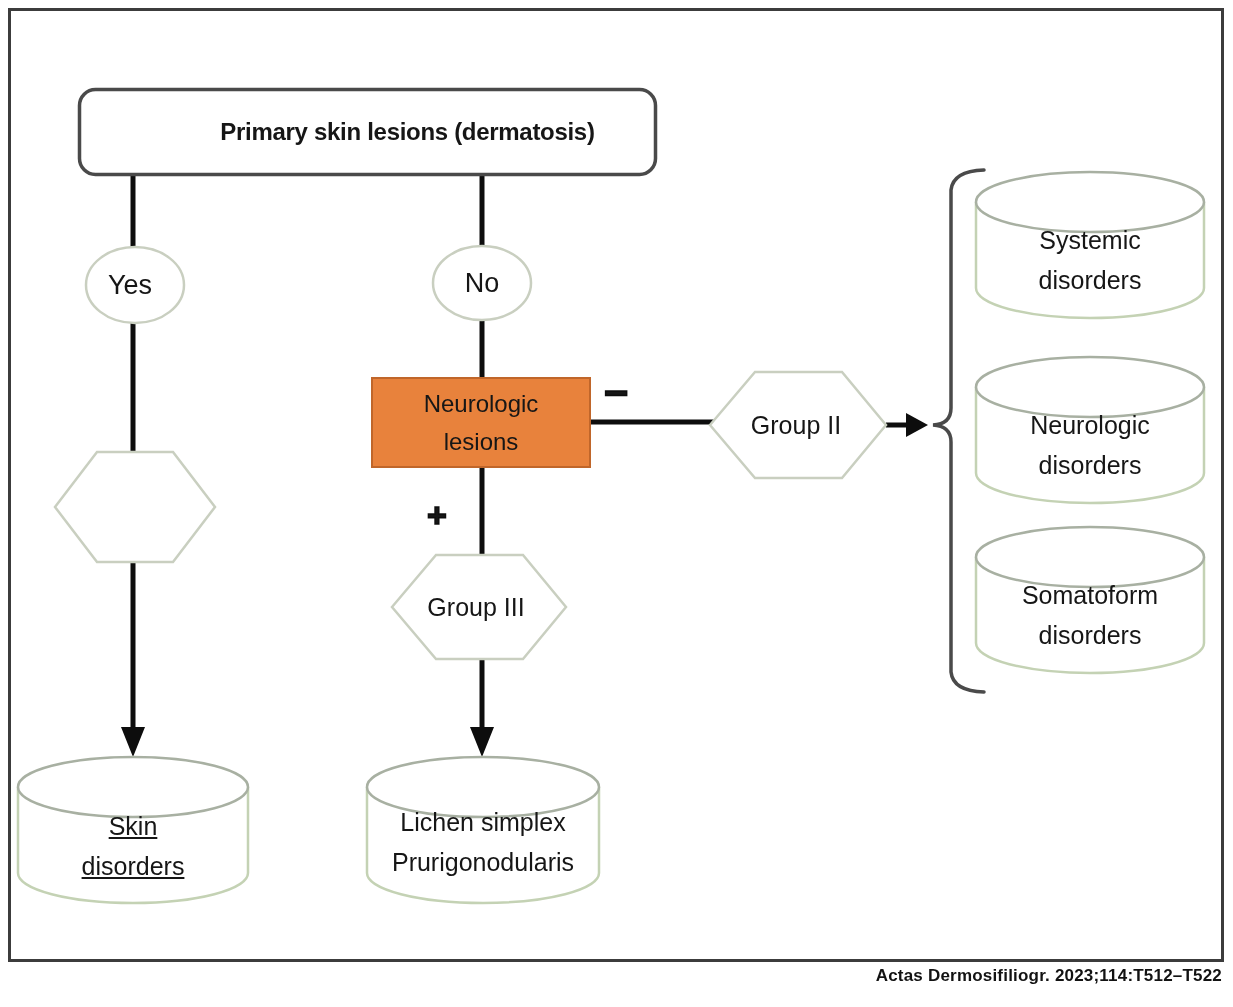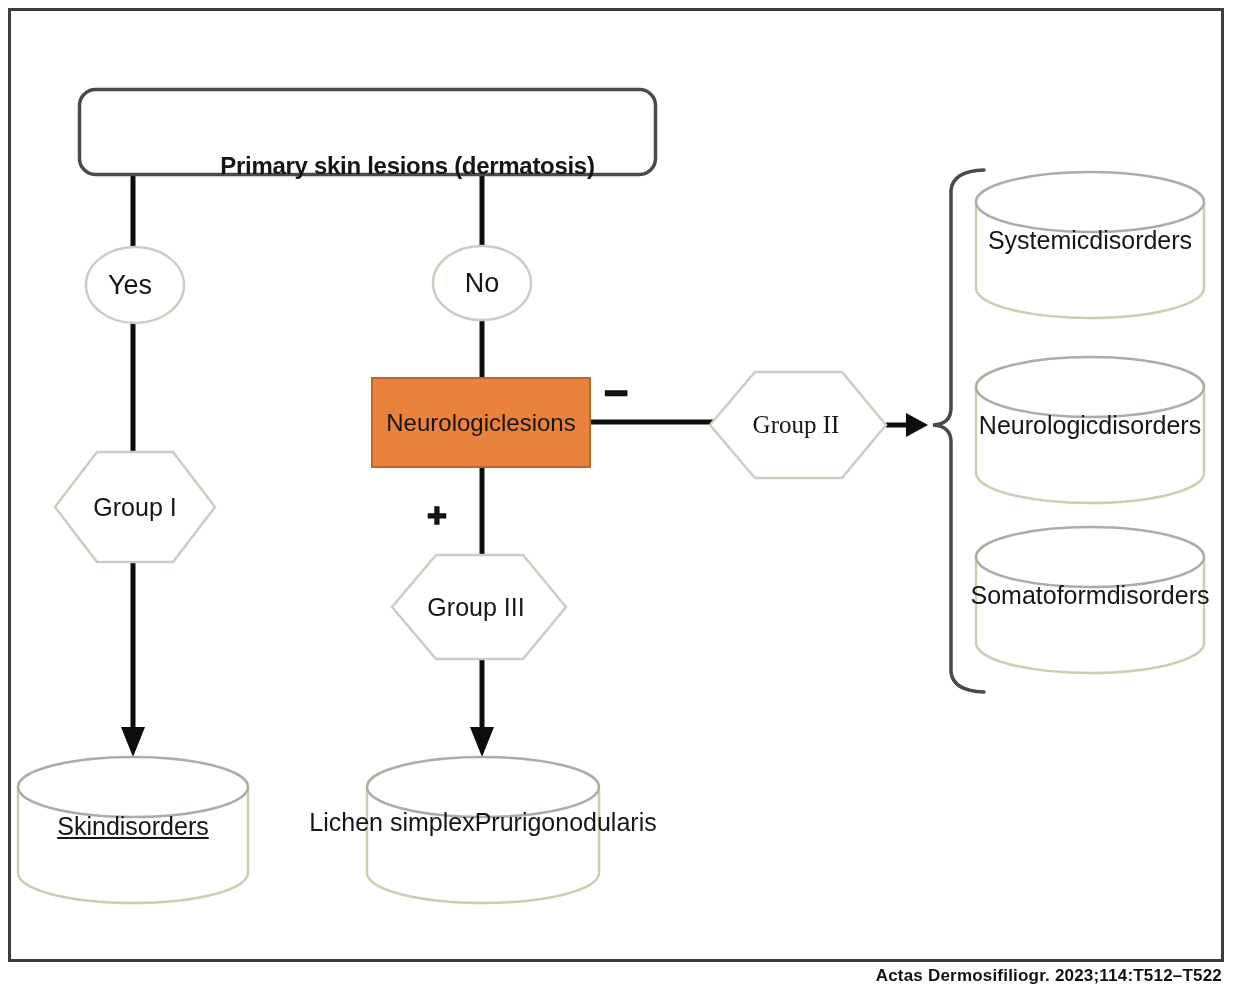--- a/index.html
+++ b/index.html
@@ -19,21 +19,21 @@
   .edge{stroke:var(--line-color,#0d0d0d);stroke-width:5;}
   .arrowhead{fill:var(--line-color,#0d0d0d);stroke:none;}
   .rootbox{fill:#ffffff;stroke:#4a4a4a;stroke-width:3.5;}
   .shape{fill:#ffffff;stroke:var(--shape-stroke,#c9cfc0);stroke-width:2.5;}
   .cylbody{fill:#ffffff;stroke:var(--cylinder-stroke,#c4d2b4);stroke-width:2.5;}
   .rim{fill:#ffffff;stroke:var(--cylinder-rim-stroke,#a8b0a2);stroke-width:2.5;}
   .orangebox{fill:var(--accent-orange,#e8823c);stroke:var(--accent-orange-border,#c0662a);stroke-width:2;}
   .brace{fill:none;stroke:#4a4a4a;stroke-width:3.5;stroke-linecap:round;}
   .label{position:absolute;display:flex;align-items:center;justify-content:center;
          text-align:center;white-space:nowrap;color:#161616;}
-  .label.two{}
+  .label.two{flex-direction:column;}
   .title-label{font-size:24px;font-weight:bold;letter-spacing:-0.3px;}
   .oval-label{font-size:27px;}
   .hex-label{font-size:25px;}
   .box-label{font-size:24px;line-height:38px;}
   .cyl-label{font-size:25px;line-height:40px;}
   .op-label{font-weight:bold;-webkit-text-stroke:1.5px #0d0d0d;}
   .minus-label{font-size:42px;}
   .plus-label{font-size:34px;}
   .caption{position:absolute;right:11px;top:966px;font-size:17px;font-weight:bold;letter-spacing:0.2px;}
 </style>
@@ -81,34 +81,33 @@
 
     <path class="cylbody" d="M 976 387 L 976 473 A 114 30 0 0 0 1204 473 L 1204 387"></path>
     <ellipse class="rim" cx="1090" cy="387" rx="114" ry="30"></ellipse>
 
     <path class="cylbody" d="M 976 557 L 976 643 A 114 30 0 0 0 1204 643 L 1204 557"></path>
     <ellipse class="rim" cx="1090" cy="557" rx="114" ry="30"></ellipse>
 
     <path class="brace" d="M 984 170 Q 953 171 951 190 L 951 408 Q 951 424 933 425 Q 951 426 951 442 L 951 672 Q 953 691 984 692"></path>
   </svg>
 
-  <div class="label title-label" style="left:78px;top:88px;width:659px;height:87px;margin-top:34px;">Primary skin lesions (dermatosis)</div>
+  <div class="label title-label" style="left:78px;top:88px;width:659px;height:87px;">Primary skin lesions (dermatosis)</div>
 
   <div class="label oval-label" style="left:80px;top:266px;width:100px;height:38px;">Yes</div>
 
   <div class="label oval-label" style="left:432px;top:264px;width:100px;height:38px;">No</div>
 
   <div class="label two box-label" style="left:372px;top:378px;width:218px;height:89px;">
     <span>Neurologic</span>
     <span>lesions</span>
   </div>
 
-  <div class="label hex-label" style="left:55px;top:489px;width:160px;height:36px;">Group I</div>
 
-  <div class="label hex-label" style="left:706px;top:407px;width:180px;height:36px;font-family:Liberation Serif, serif;">Group II</div>
+  <div class="label hex-label" style="left:706px;top:407px;width:180px;height:36px;">Group II</div>
 
   <div class="label hex-label" style="left:386px;top:589px;width:180px;height:36px;">Group III</div>
 
   <div class="label op-label minus-label" style="left:596px;top:373px;width:40px;height:40px;">−</div>
 
   <div class="label op-label plus-label" style="left:417px;top:494px;width:40px;height:42px;">+</div>
 
   <div class="label two cyl-label" style="left:23px;top:806px;width:220px;text-decoration:underline;">
     <span>Skin</span>
     <span>disorders</span>

